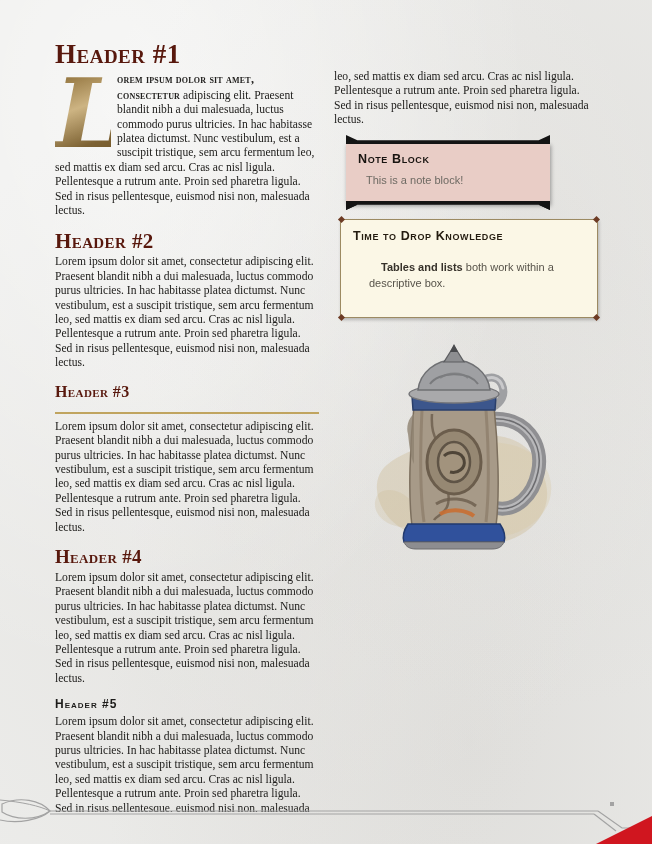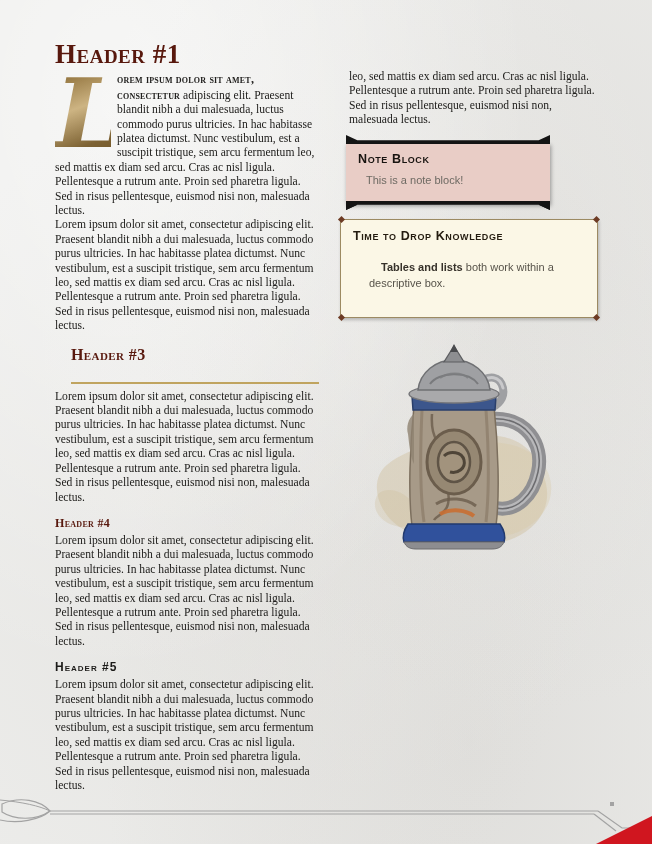--- a/index.html
+++ b/index.html
@@ -16,23 +16,23 @@
     color:#1f1d1b;
   }
   .col{position:absolute;top:40px;width:264px;}
   .col-left{left:55px;height:772px;overflow:hidden;}
   .col-right{left:334px;}
   p.body{font-size:11.6px;line-height:14.4px;margin:0 0 0 0;text-align:left;color:#21201e;}
   h1.brew{font-size:27px;margin:0 0 4px 0;font-weight:700;color:#58180d;
     font-variant:small-caps;letter-spacing:.5px;line-height:1.05;}
   h2.brew{font-size:21px;margin:12px 0 3px 0;font-weight:700;color:#58180d;
     font-variant:small-caps;letter-spacing:.4px;line-height:1.05;}
-  h3.brew{font-size:16px;margin:12px 0 6px 16px;font-weight:700;color:#58180d;
-    font-variant:small-caps;letter-spacing:.4px;border-bottom:2px solid #c0a45f;padding-bottom:18px;}
-  h4.brew{font-size:12px;margin:11px 0 3px 0;font-weight:700;color:#58180d;
+  h3.brew{font-size:16px;margin:12px 0 6px 0;font-weight:700;color:#58180d;
+    font-variant:small-caps;letter-spacing:.4px;border-bottom:2px solid #c0a45f;padding-bottom:11px;}
+  h4.brew{font-size:19px;margin:11px 0 3px 0;font-weight:700;color:#58180d;
     font-variant:small-caps;letter-spacing:.3px;}
   h5.brew{font-size:12px;margin:11px 0 4px 0;font-weight:700;color:#1c1b19;
     font-variant:small-caps;letter-spacing:1px;font-family:"Liberation Sans","DejaVu Sans",sans-serif;}
   .drop-cap{
     float:left;width:56px;height:86px;margin:2px 6px 0 0;
     font-family:"DejaVu Serif",serif;font-style:italic;font-weight:700;
     font-size:96px;line-height:80px;
     background:linear-gradient(160deg,#93753f 5%,#cdb483 40%,#7d6233 75%,#a8housed 90%,#6f5527);
     background:linear-gradient(160deg,#93753f 5%,#cdb483 40%,#7d6233 78%,#6f5527);
     -webkit-background-clip:text;background-clip:text;color:transparent;
@@ -70,35 +70,36 @@
 
 <div class="page">
 
   <div class="col col-left">
     <h1 class="brew">Header #1</h1>
 
     <p class="body">
       <span class="drop-cap">L</span><span class="opening-caps">orem ipsum dolor sit amet, consectetur</span><span> adipiscing elit. Praesent blandit nibh a dui malesuada, luctus commodo purus ultricies. In hac habitasse platea dictumst. Nunc vestibulum, est a suscipit tristique, sem arcu fermentum leo, sed mattis ex diam sed arcu. Cras ac nisl ligula. Pellentesque a rutrum ante. Proin sed pharetra ligula. Sed in risus pellentesque, euismod nisi non, malesuada lectus.</span>
     </p>
 
+    <h2 class="brew">Header #2</h2>
     <p class="body">Lorem ipsum dolor sit amet, consectetur adipiscing elit. Praesent blandit nibh a dui malesuada, luctus commodo purus ultricies. In hac habitasse platea dictumst. Nunc vestibulum, est a suscipit tristique, sem arcu fermentum leo, sed mattis ex diam sed arcu. Cras ac nisl ligula. Pellentesque a rutrum ante. Proin sed pharetra ligula. Sed in risus pellentesque, euismod nisi non, malesuada lectus.</p>
 
     <h3 class="brew">Header #3</h3>
     <p class="body">Lorem ipsum dolor sit amet, consectetur adipiscing elit. Praesent blandit nibh a dui malesuada, luctus commodo purus ultricies. In hac habitasse platea dictumst. Nunc vestibulum, est a suscipit tristique, sem arcu fermentum leo, sed mattis ex diam sed arcu. Cras ac nisl ligula. Pellentesque a rutrum ante. Proin sed pharetra ligula. Sed in risus pellentesque, euismod nisi non, malesuada lectus.</p>
 
     <h4 class="brew">Header #4</h4>
     <p class="body">Lorem ipsum dolor sit amet, consectetur adipiscing elit. Praesent blandit nibh a dui malesuada, luctus commodo purus ultricies. In hac habitasse platea dictumst. Nunc vestibulum, est a suscipit tristique, sem arcu fermentum leo, sed mattis ex diam sed arcu. Cras ac nisl ligula. Pellentesque a rutrum ante. Proin sed pharetra ligula. Sed in risus pellentesque, euismod nisi non, malesuada lectus.</p>
 
     <h5 class="brew">Header #5</h5>
     <p class="body">Lorem ipsum dolor sit amet, consectetur adipiscing elit. Praesent blandit nibh a dui malesuada, luctus commodo purus ultricies. In hac habitasse platea dictumst. Nunc vestibulum, est a suscipit tristique, sem arcu fermentum leo, sed mattis ex diam sed arcu. Cras ac nisl ligula. Pellentesque a rutrum ante. Proin sed pharetra ligula. Sed in risus pellentesque, euismod nisi non, malesuada lectus.</p>
 
   </div>
 
   <div class="col col-right">
-    <p class="body" style="margin-top:30px;margin-left:15px;">leo, sed mattis ex diam sed arcu. Cras ac nisl ligula. Pellentesque a rutrum ante. Proin sed pharetra ligula. Sed in risus pellentesque, euismod nisi non, malesuada lectus.</p>
+    <p class="body" style="margin-top:30px;">leo, sed mattis ex diam sed arcu. Cras ac nisl ligula. Pellentesque a rutrum ante. Proin sed pharetra ligula. Sed in risus pellentesque, euismod nisi non, malesuada lectus.</p>
 
     <div class="note-block">
       <svg class="note-bar top" viewBox="0 0 252 12" preserveAspectRatio="none">
         <polygon points="0,0 14,7 238,7 252,0 252,12 0,12" fill="#141414"></polygon>
       </svg>
       <div class="note-title">Note Block</div>
       <p class="note-body">This is a note block!</p>
       <svg class="note-bar bottom" viewBox="0 0 252 12" preserveAspectRatio="none">
         <polygon points="0,12 0,0 14,5 238,5 252,0 252,12 238,5 14,5" fill="#141414"></polygon>
         <polygon points="0,0 252,0 252,12 238,5 14,5 0,12" fill="#141414"></polygon>

